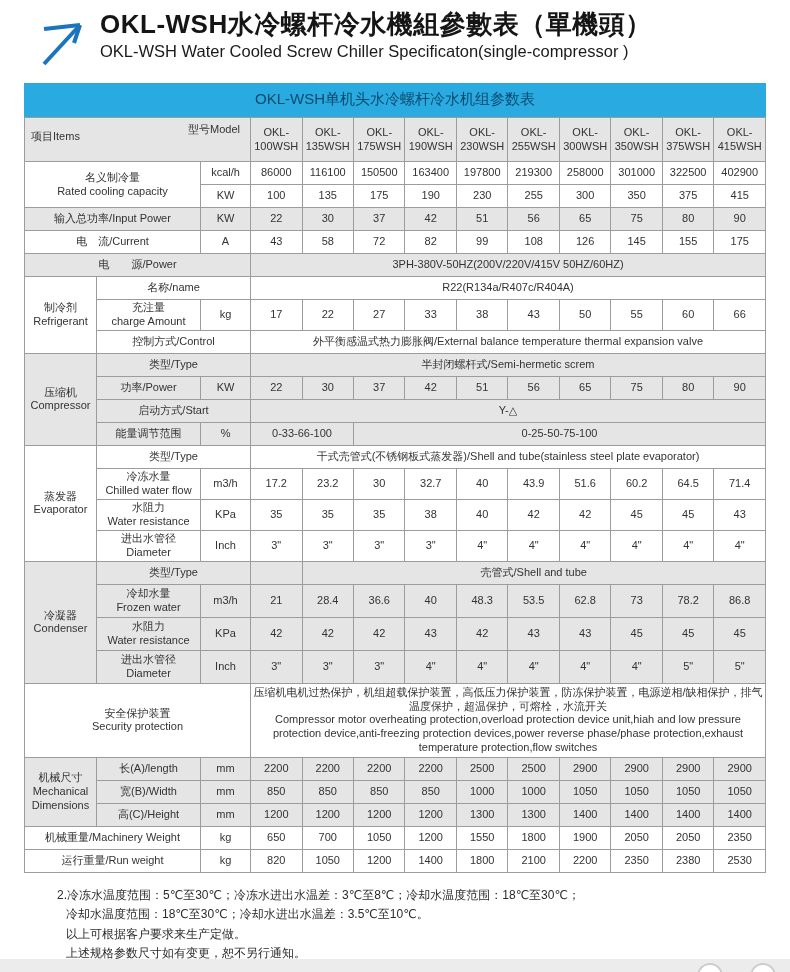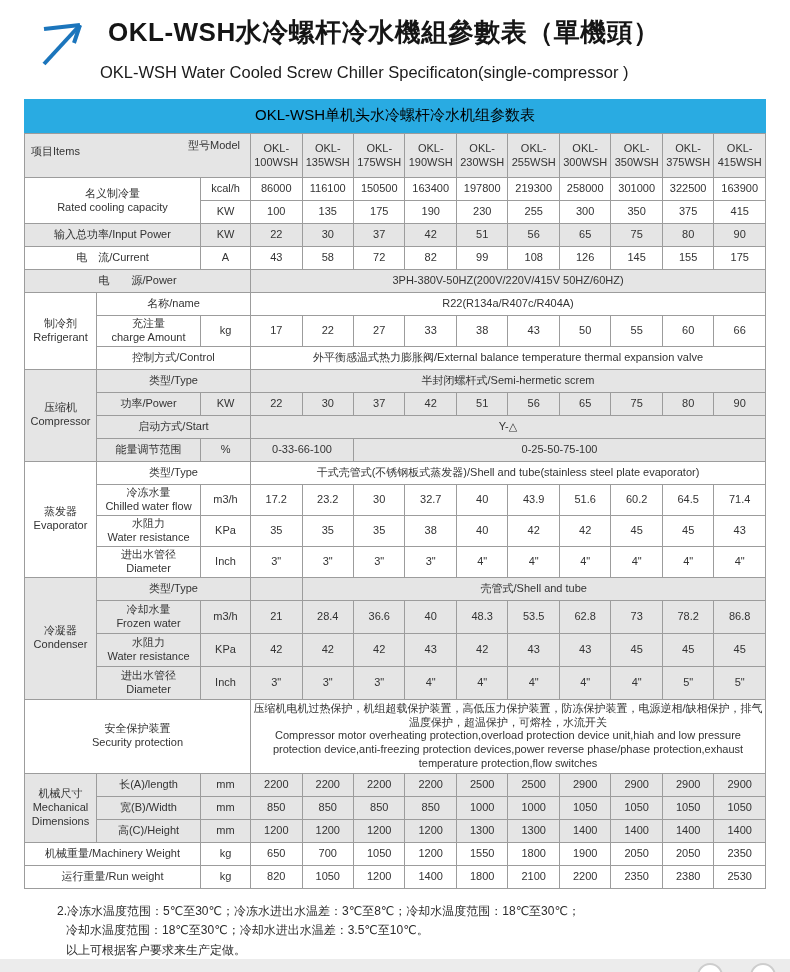--- a/index.html
+++ b/index.html
@@ -4,26 +4,26 @@
 <style>
   html,body{margin:0;padding:0}
   body{
     width:790px;height:972px;position:relative;overflow:hidden;
     background:#fff;color:#333;
     font-family:"Liberation Sans","DejaVu Sans",sans-serif;
   }
   
   .title-block{display:flex;align-items:flex-start;gap:12px;padding:10px 0 0 30px}
   .arrow-wrap{width:58px;height:54px;flex:0 0 auto;margin-top:2px}
-  .titles h1{margin:8px;font-size:26px;line-height:1.15;letter-spacing:.5px;color:#151515;font-weight:bold}
-  .titles h2{margin:15px 0 0;font-size:16.5px;font-weight:normal;color:#1a1a1a}
+  .titles h1{margin:0;font-size:26px;line-height:1.15;letter-spacing:.5px;color:#151515;font-weight:bold}
+  .titles h2{margin:2px 0 0;font-size:16.5px;font-weight:normal;color:#1a1a1a}
   
   .banner{
     width:742px;margin:17px 0 0 24px;box-sizing:border-box;
-    background:#29abe2;color:#000000;text-align:center;
+    background:#29abe2;color:#0c4a6e;text-align:center;
     font-size:15px;padding:7px 0 8px;
   }
   
   table.spec{width:742px;margin:0 0 0 24px;border-collapse:collapse;table-layout:fixed;font-size:11px}
   table.spec td{
     border:1px solid #9c9c9c;text-align:center;vertical-align:middle;
     padding:1px 2px;white-space:pre-line;color:#333;background:#fff;line-height:1.25;
     overflow:hidden;
   }
   tr.gray td{background:#e5e5e5}
@@ -96,21 +96,21 @@
       <td>kcal/h</td>
     <td>86000</td>
         <td>116100</td>
         <td>150500</td>
         <td>163400</td>
         <td>197800</td>
         <td>219300</td>
         <td>258000</td>
         <td>301000</td>
         <td>322500</td>
-        <td>163900</td>
+        <td>402900</td>
       </tr>
     <tr class="h23">
       <td>KW</td>
     <td>100</td>
         <td>135</td>
         <td>175</td>
         <td>190</td>
         <td>230</td>
         <td>255</td>
         <td>300</td>

